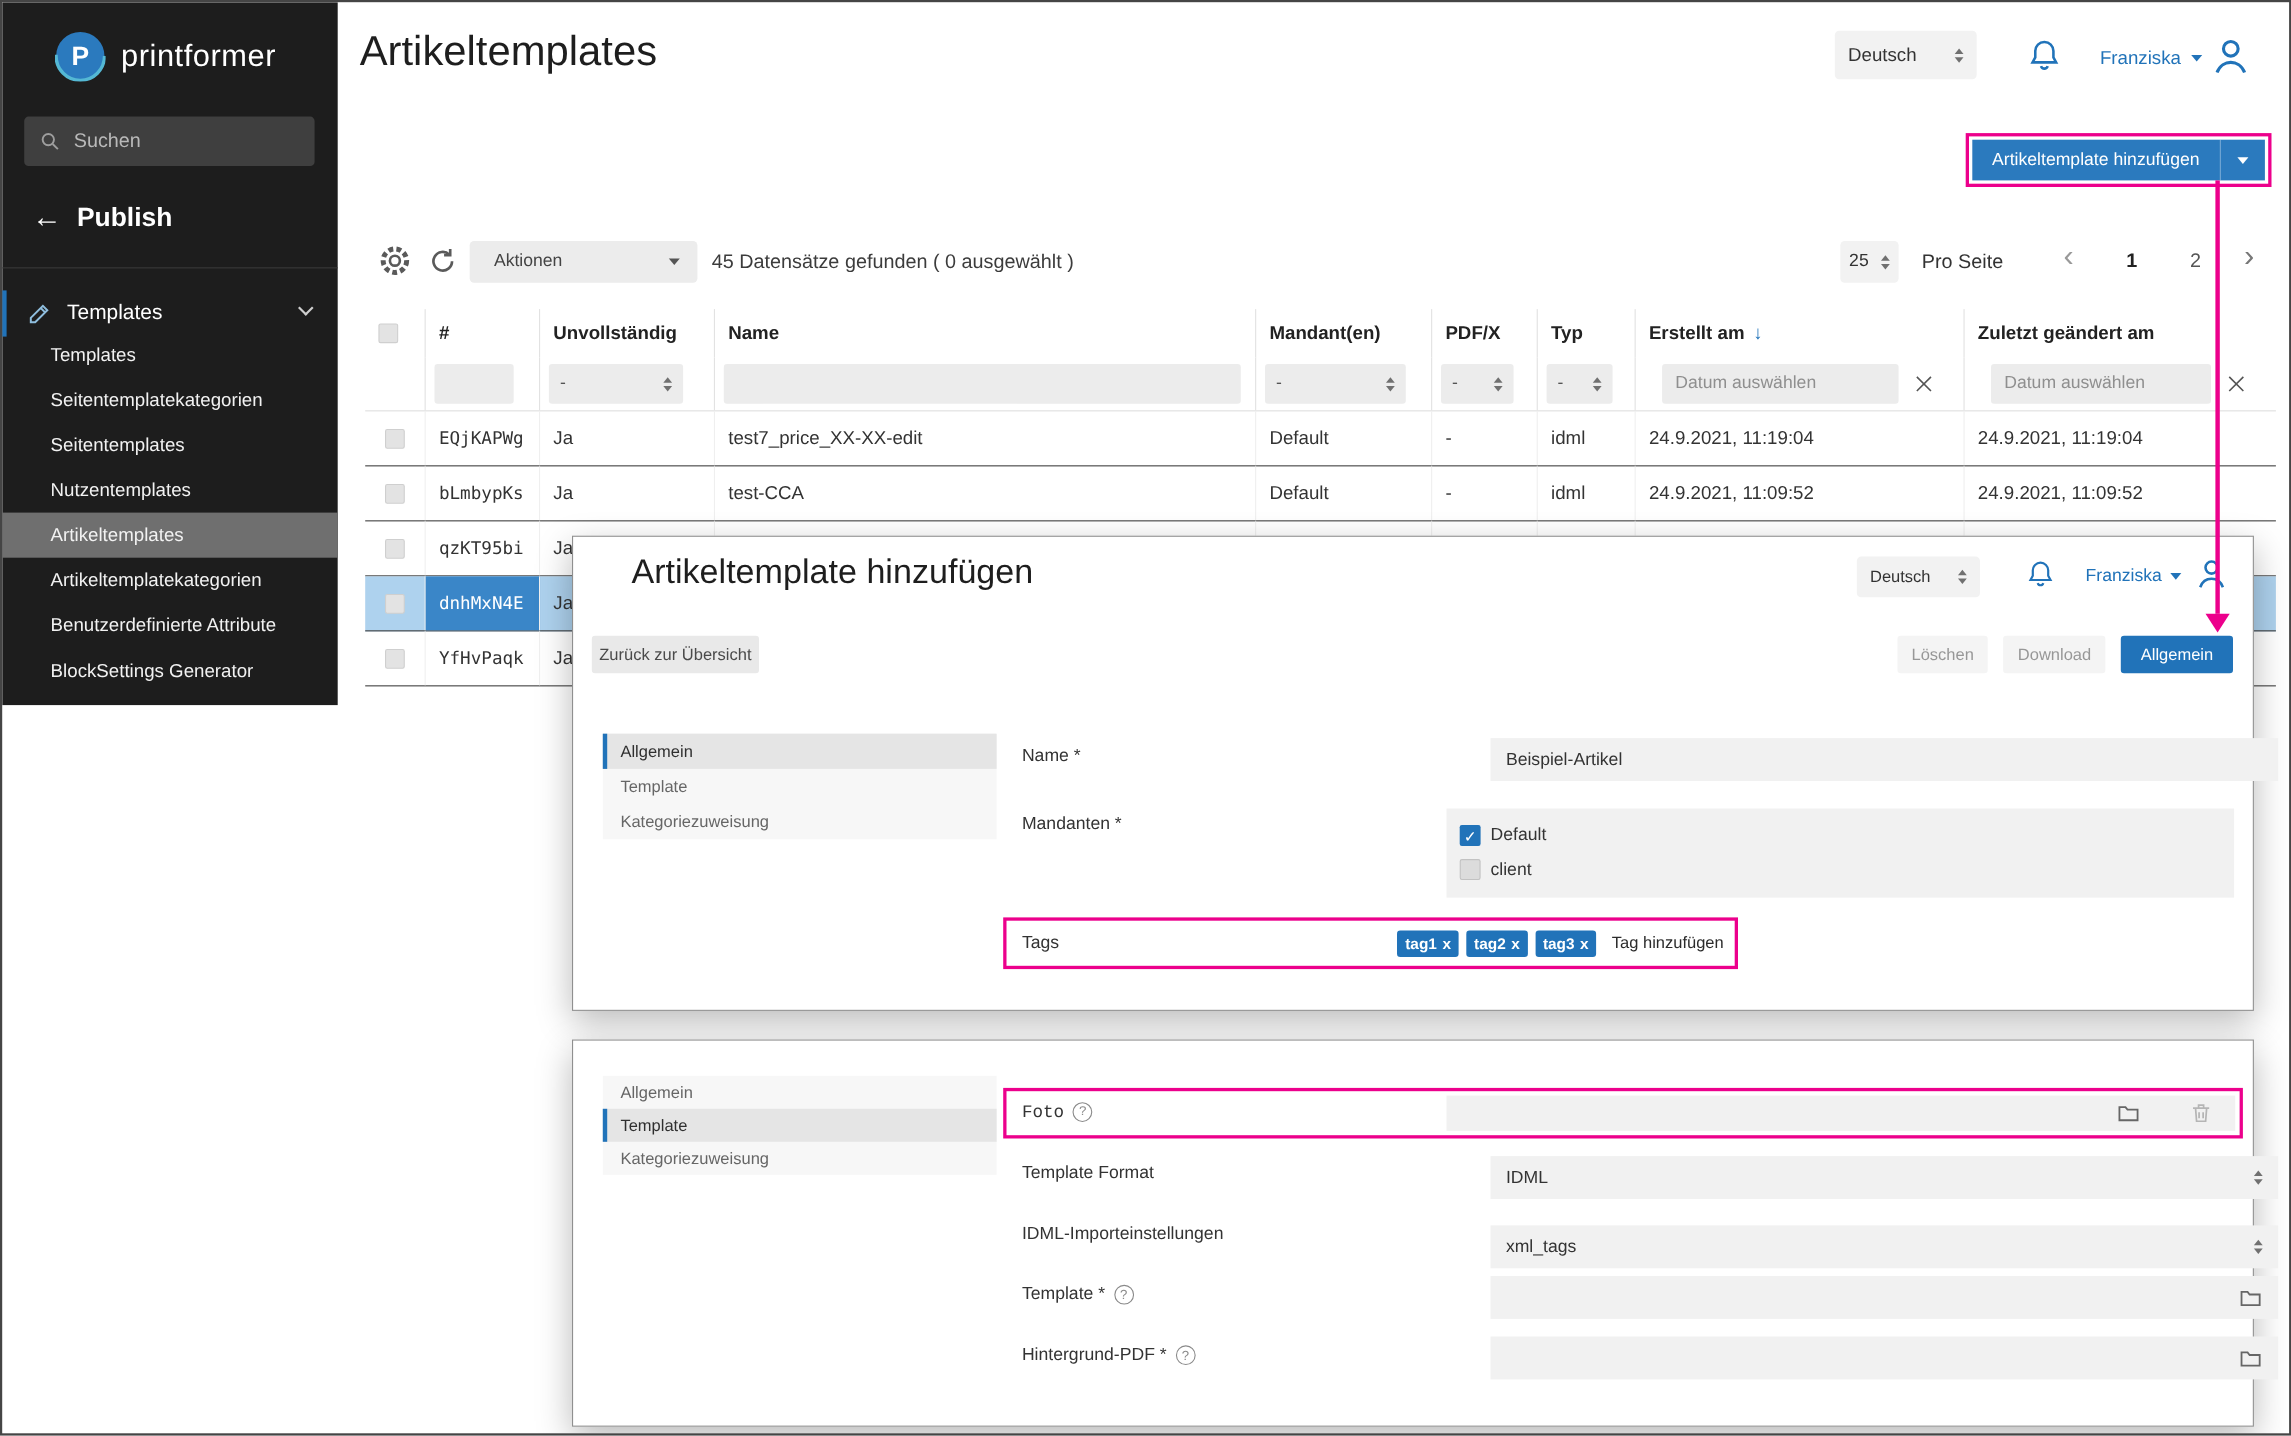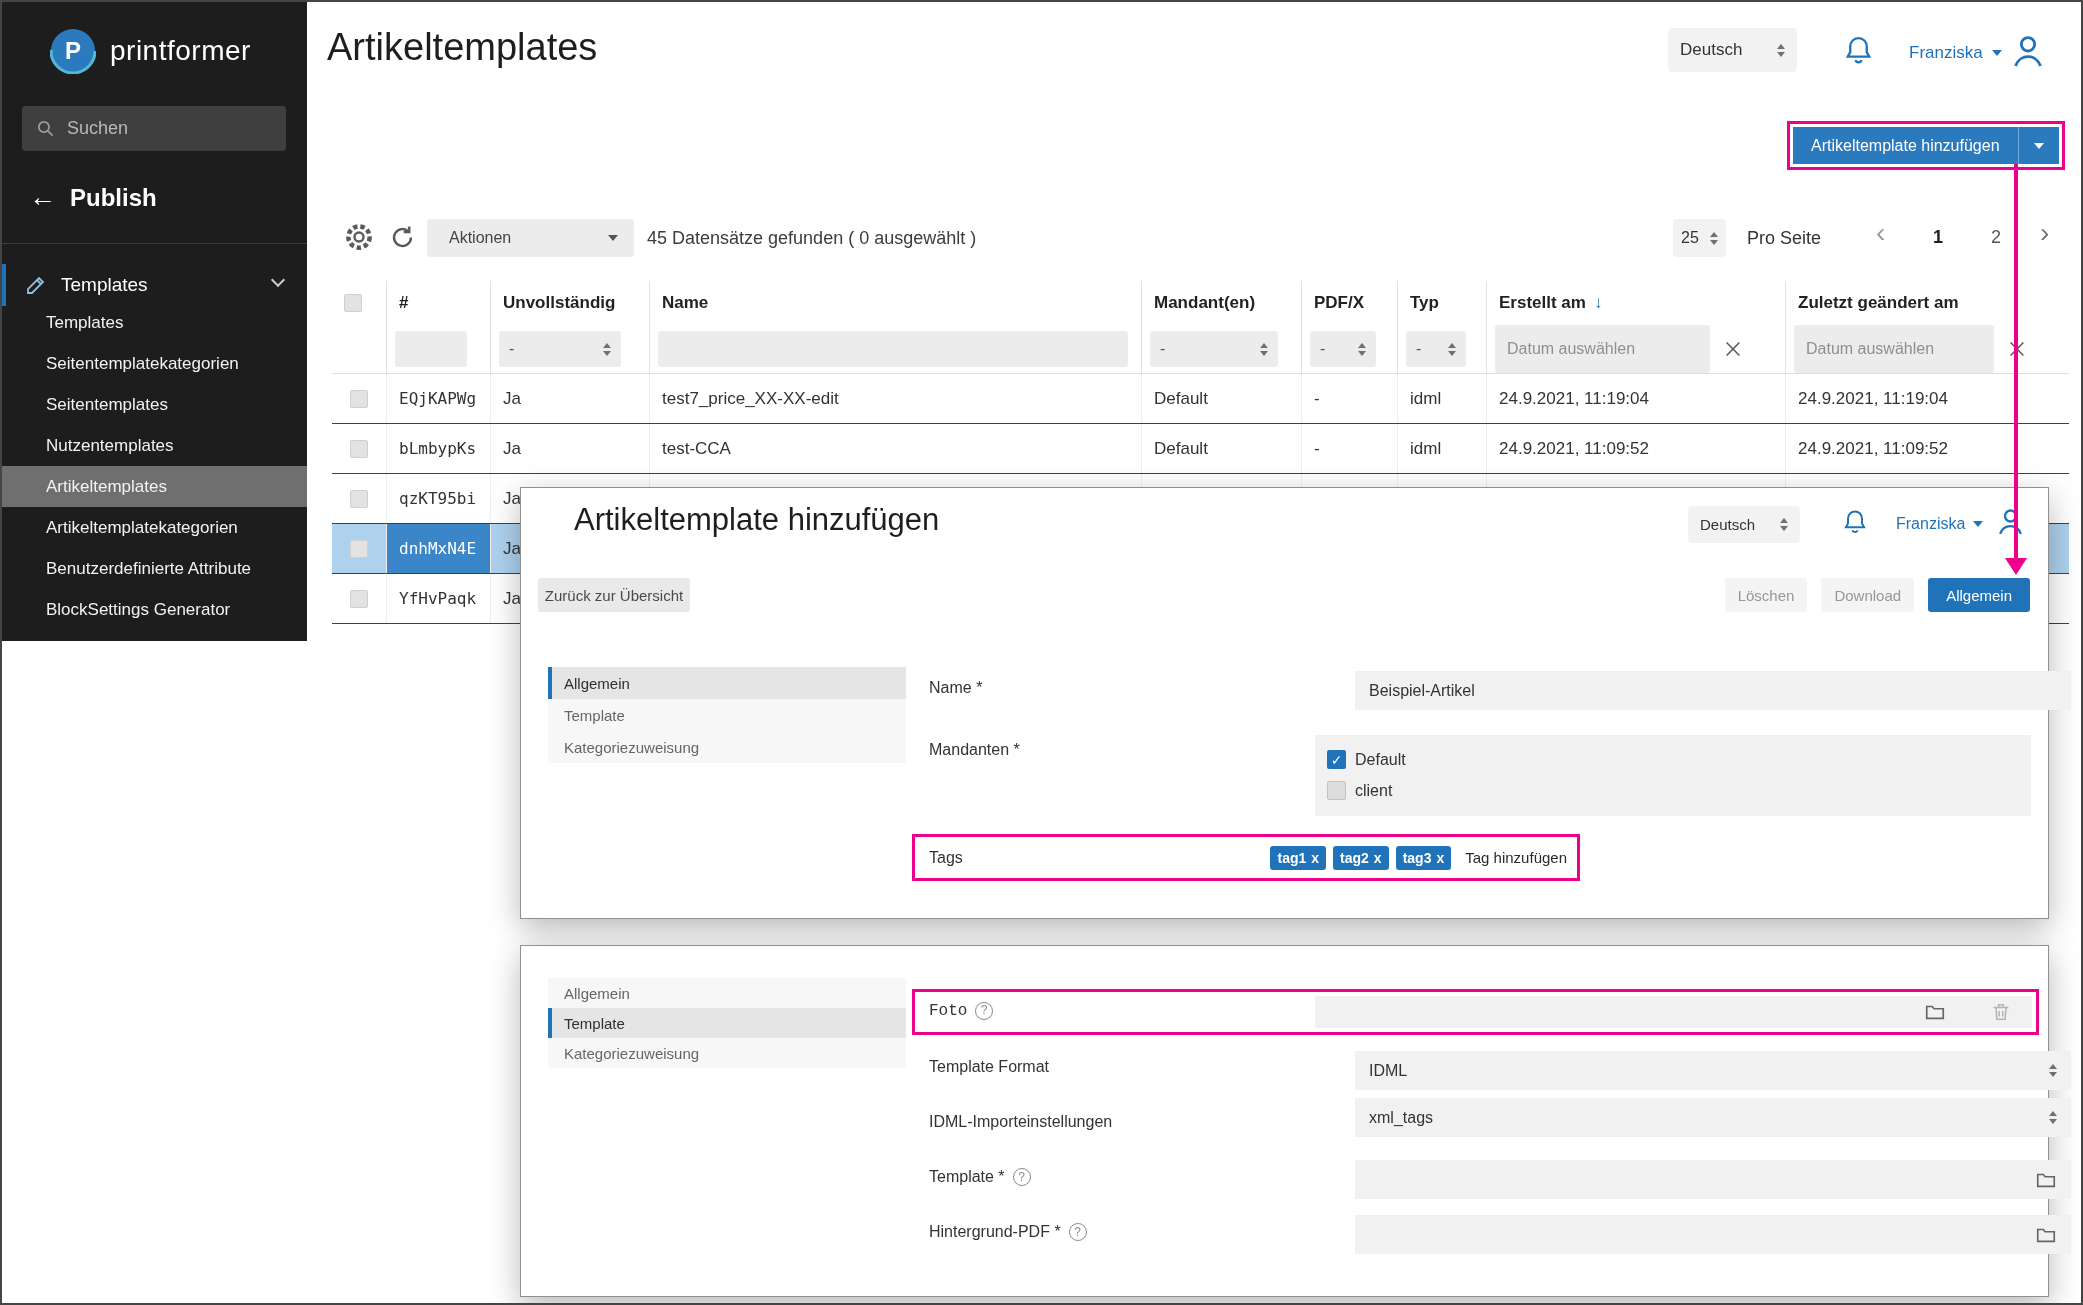--- a/index.html
+++ b/index.html
@@ -63,21 +63,21 @@
   .table { position: absolute; left: 330px; top: 279px; width: 1737px; }
   .trow { display: grid; grid-template-columns: 55px 104px 159px 492px 160px 96px 89px 299px 283px; align-items: center; }
   .thead { height: 44px; font-weight: 700; font-size: 17px; color: #222; }
   .thead > div, .tfilter > div { border-right: 1px solid #e2e2e2; height: 100%; display: flex; align-items: center; }
   .thead > div:last-child, .tfilter > div:last-child { border-right: none; }
   .tfilter { height: 49px; border-bottom: 1px solid #dedede; }
   .hcell { padding-left: 12px; gap: 8px; }
   .sort-arrow { color: #2173b9; font-weight: 400; font-size: 17px; }
   .f-input { background: #ececec; border-radius: 3px; height: 36px; margin-left: 8px; display: flex; align-items: center; padding: 0 10px; color: #555; font-size: 16px; }
   .f-select { justify-content: space-between; }
-  .date-field { background: #ececec; border-radius: 3px; height: 48px; margin-left: 8px; display: flex; align-items: center; padding: 0 12px; color: #8f8f8f; font-size: 16px; }
+  .date-field { background: #ececec; border-radius: 3px; height: 36px; margin-left: 24px; display: flex; align-items: center; padding: 0 12px; color: #8f8f8f; font-size: 16px; }
   .clear-x { width: 22px; height: 22px; margin-left: 12px; flex: none; }
   .trow.data { height: 50px; border-bottom: 1px solid #404040; font-size: 17px; color: #333; }
   .trow.data > div { height: 100%; display: flex; align-items: center; border-right: 1px solid #efefef; }
   .trow.data > div:last-child { border-right: none; }
   .cell { padding-left: 12px; white-space: nowrap; overflow: hidden; }
   .id-cell { font-family: "DejaVu Sans Mono", monospace; font-size: 16px; }
   .ccell { justify-content: center; padding-left: 0; }
   .checkbox { width: 18px; height: 18px; background: #e3e3e3; border: 1px solid #cfcfcf; border-radius: 2px; }
   .trow.selected { background: #aed2ee; }
   .trow.selected .id-cell { background: #3a86c8; color: #fff; }
@@ -484,21 +484,21 @@
     <div class="dlg-label" style="top:112px;">Template Format</div>
     <div class="input-display select-display" style="top:105px;">
       <span>IDML</span>
       <span class="stepper">
           <i class="tri-up"></i>
           <i class="tri-dn"></i>
         </span>
     </div>
 
     <div class="dlg-label" style="top:167px;">IDML-Importeinstellungen</div>
-    <div class="input-display select-display" style="top:152px;">
+    <div class="input-display select-display" style="top:168px;">
       <span>xml_tags</span>
       <span class="stepper">
           <i class="tri-up"></i>
           <i class="tri-dn"></i>
         </span>
     </div>
 
     <div class="dlg-label" style="top:222px;">
       <span>Template *</span>
       <span class="qmark">?</span>

